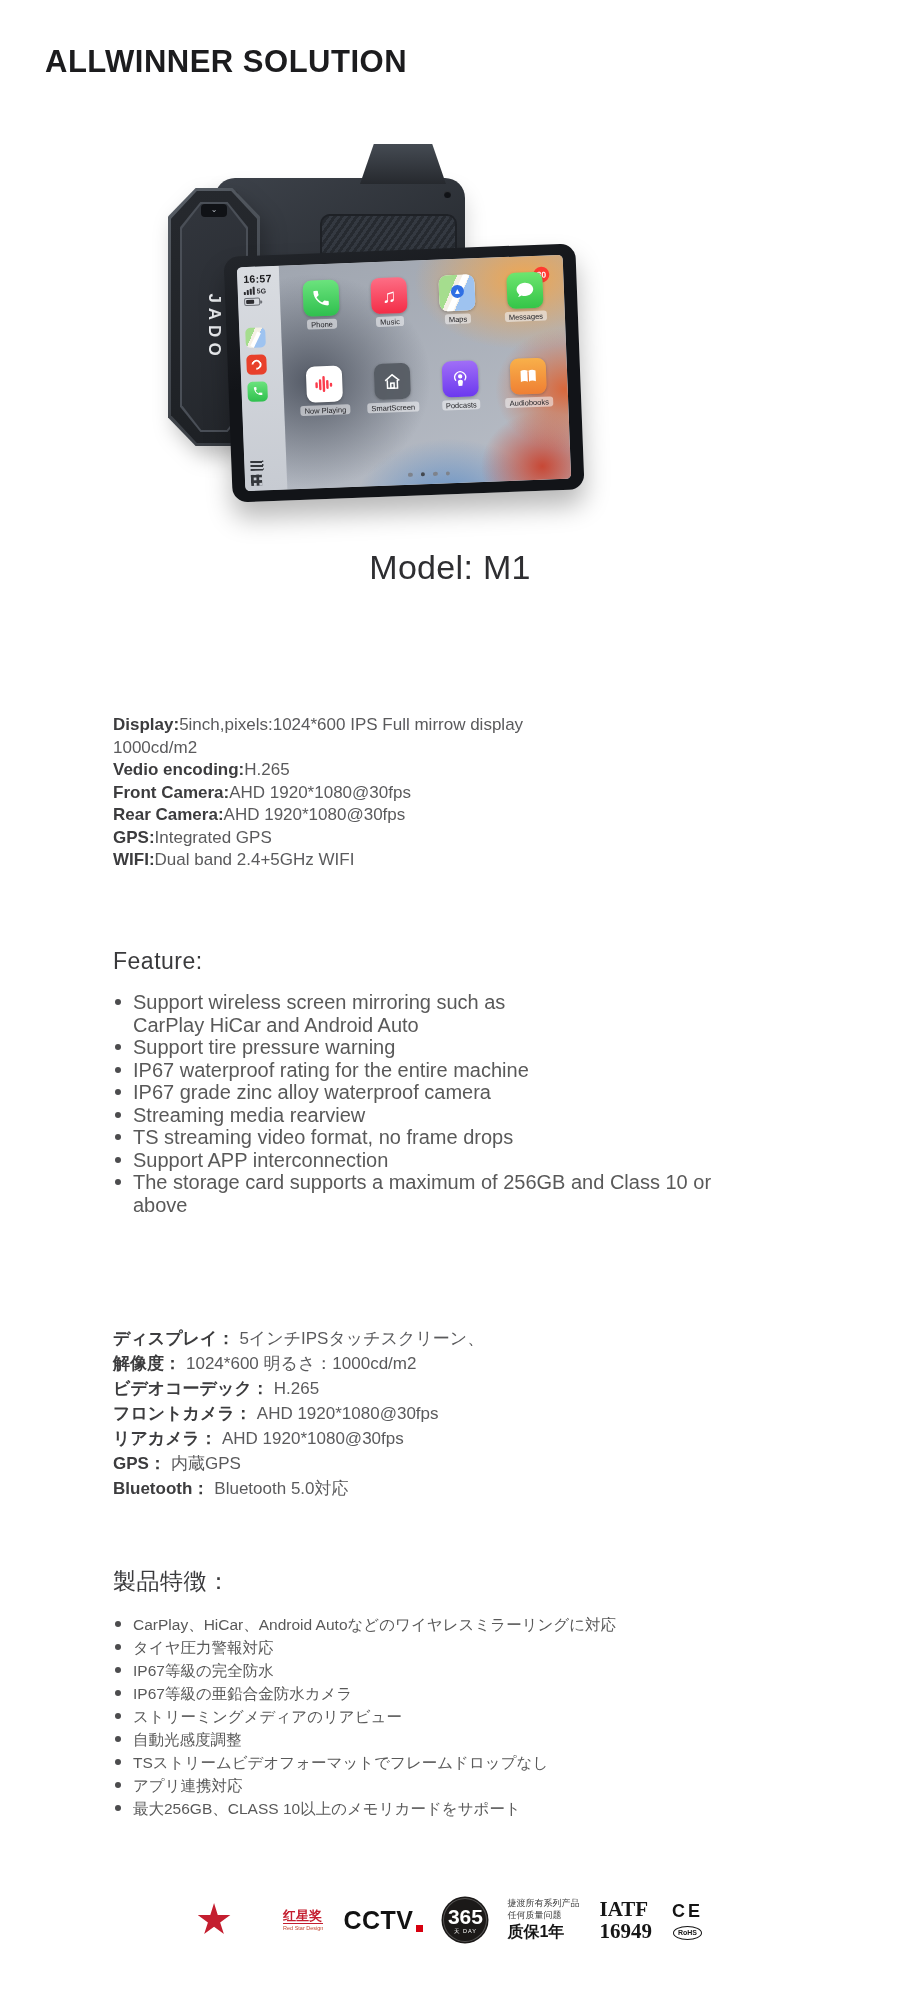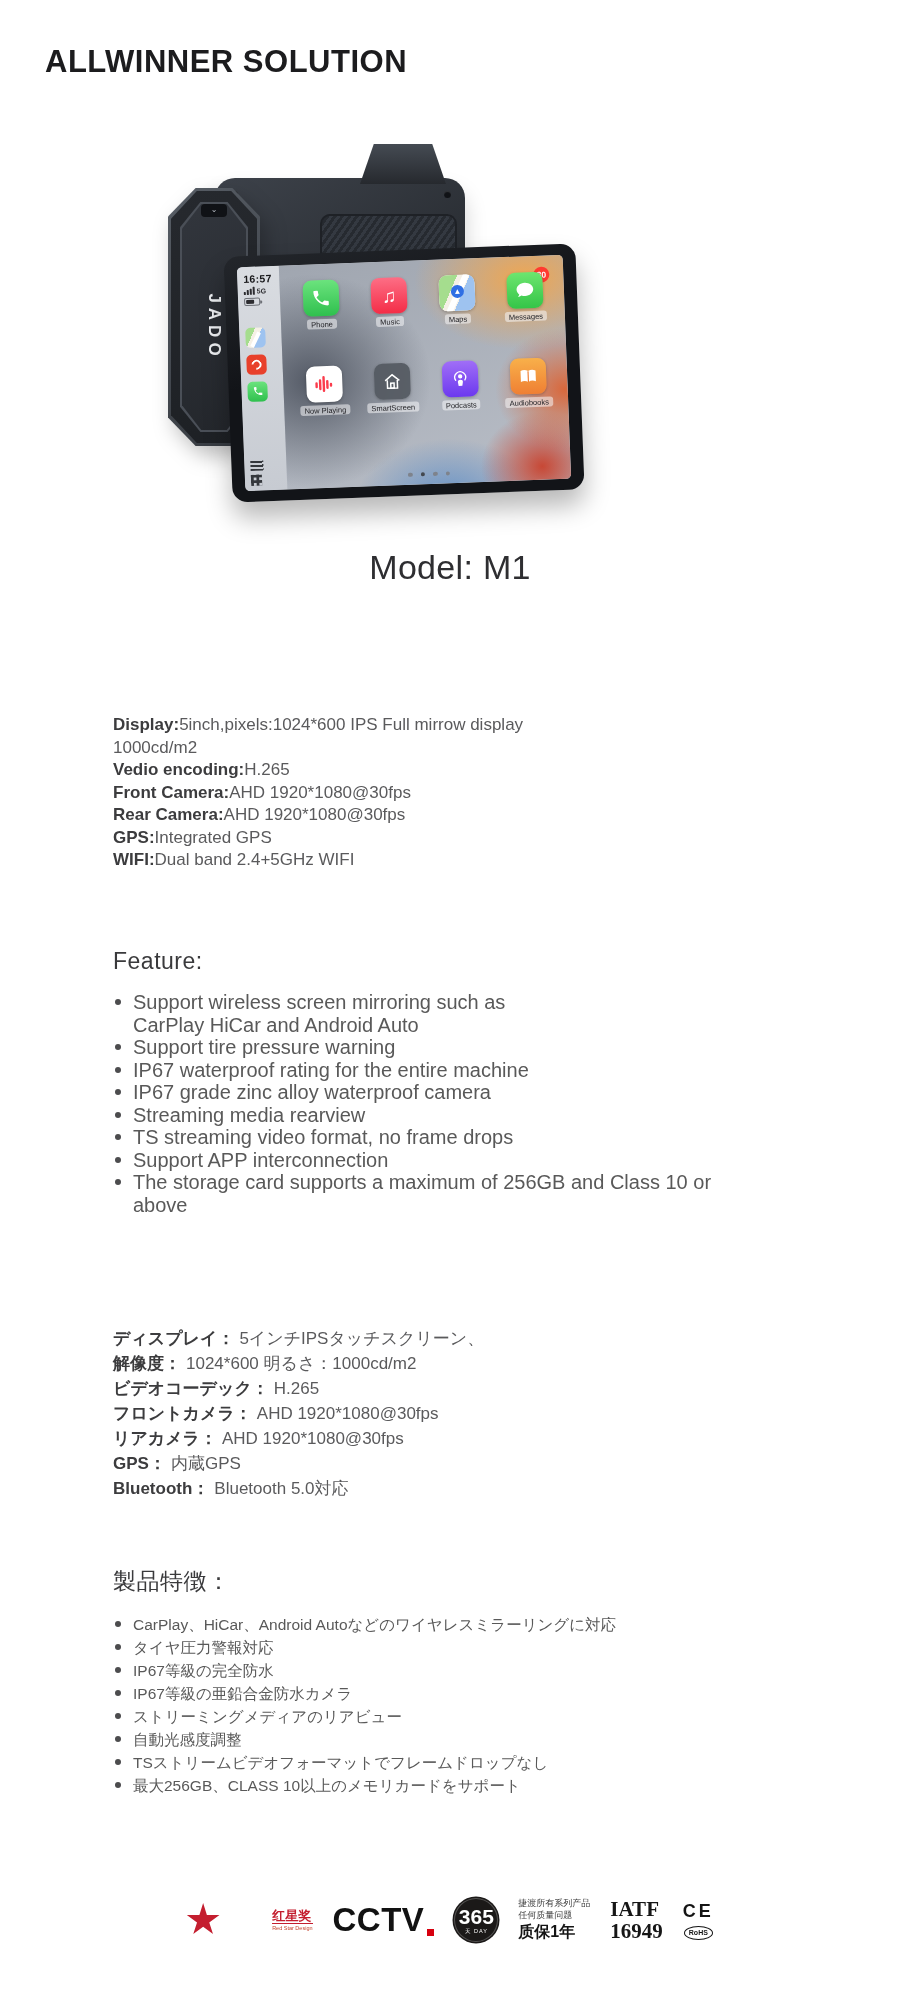--- a/index.html
+++ b/index.html
@@ -152,21 +152,21 @@
   
   .footer { position:absolute; left:0; right:0; top:1898px; display:flex; gap:20px;
     justify-content:center; align-items:center; }
   .redstar { display:flex; align-items:center; gap:4px; }
   .star { width:34px; height:34px; background:#c41e2f;
     clip-path:polygon(50% 0%,61% 35%,98% 35%,68% 57%,79% 91%,50% 70%,21% 91%,32% 57%,2% 35%,39% 35%); }
   .redstar-txt { display:flex; flex-direction:column; line-height:1.1;margin-left:48px; }
   .redstar-cn { font-size:13px; font-weight:bold; color:#c41e2f; }
   .redstar-en { font-size:5.5px; color:#c4452f; border-top:1px solid #c41e2f; padding-top:1px; }
   .cctv { display:flex; align-items:flex-end; }
-  .cctv-txt { font-size:33px; font-weight:800; color:#121212; letter-spacing:.5px; }
+  .cctv-txt { font-size:25px; font-weight:800; color:#121212; letter-spacing:.5px; }
   .cctv-sq { width:7px; height:7px; background:#d7000f; margin:0 0 3px 3px; }
   .b365 { width:44px; height:44px; border-radius:50%; background:#1b1918; color:#fff;
     display:flex; flex-direction:column; align-items:center; justify-content:center;
     box-shadow:0 0 0 1.5px #1b1918, inset 0 0 0 1px rgba(255,255,255,.25); }
   .b365-num { font-size:21px; font-weight:bold; line-height:1; }
   .b365-sub { font-size:5.5px; letter-spacing:1px; margin-top:1px; }
   .warranty { display:flex; flex-direction:column; line-height:1.25; }
   .warranty-s { font-size:9px; color:#3a3a3a; }
   .warranty-b { font-size:16px; font-weight:900; color:#141414; margin-top:1px; }
   .iatf { font-family:"Liberation Serif","DejaVu Serif",serif; font-size:21px; font-weight:600;
@@ -448,20 +448,24 @@
         <div class="bullet">
         <span class="dot"></span>
         <span class="bullet-text">自動光感度調整</span>
       </div>
         <div class="bullet">
         <span class="dot"></span>
         <span class="bullet-text">TSストリームビデオフォーマットでフレームドロップなし</span>
       </div>
         <div class="bullet">
         <span class="dot"></span>
+        <span class="bullet-text">アプリ連携対応</span>
+      </div>
+        <div class="bullet">
+        <span class="dot"></span>
         <span class="bullet-text">最大256GB、CLASS 10以上のメモリカードをサポート</span>
       </div>
       </div>
   </div>
 
   <div class="footer">
     <div class="redstar">
       <span class="star"></span>
       <span class="redstar-txt">
         <span class="redstar-cn">红星奖</span>

